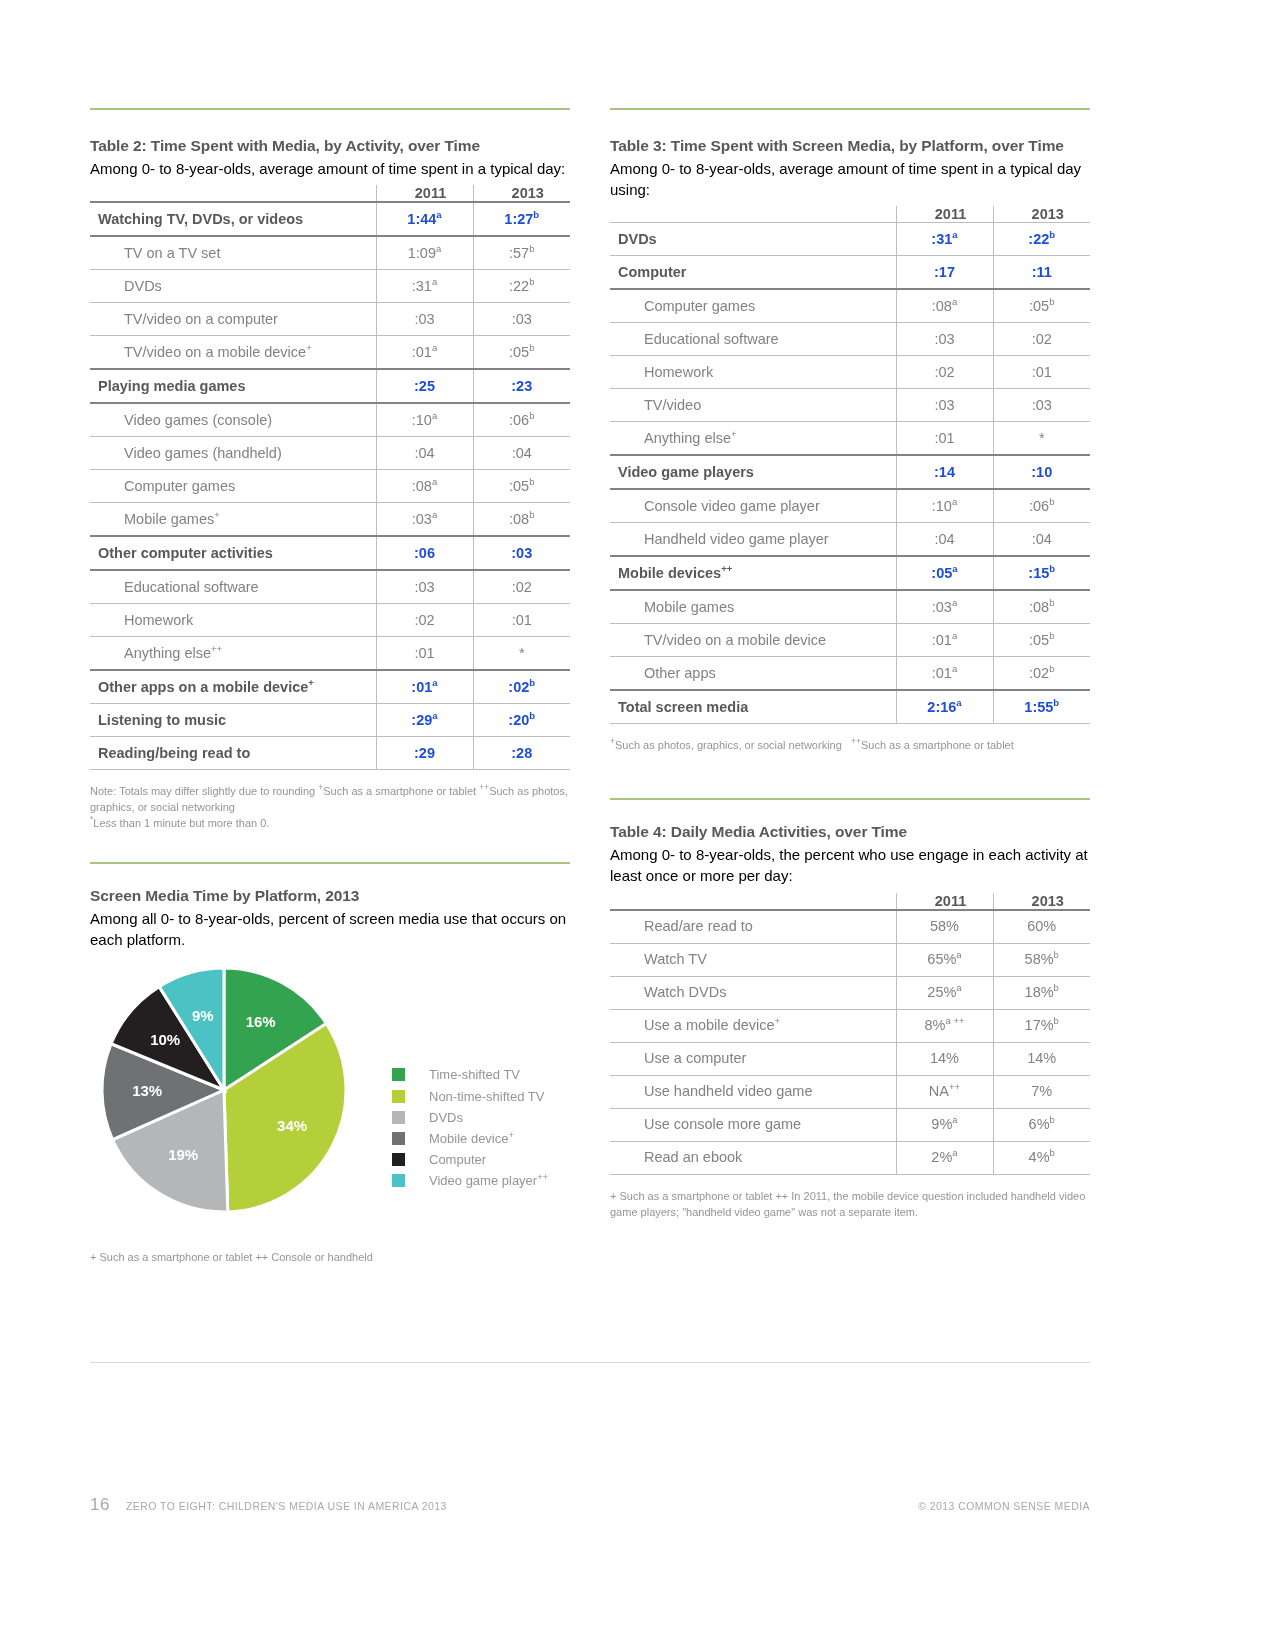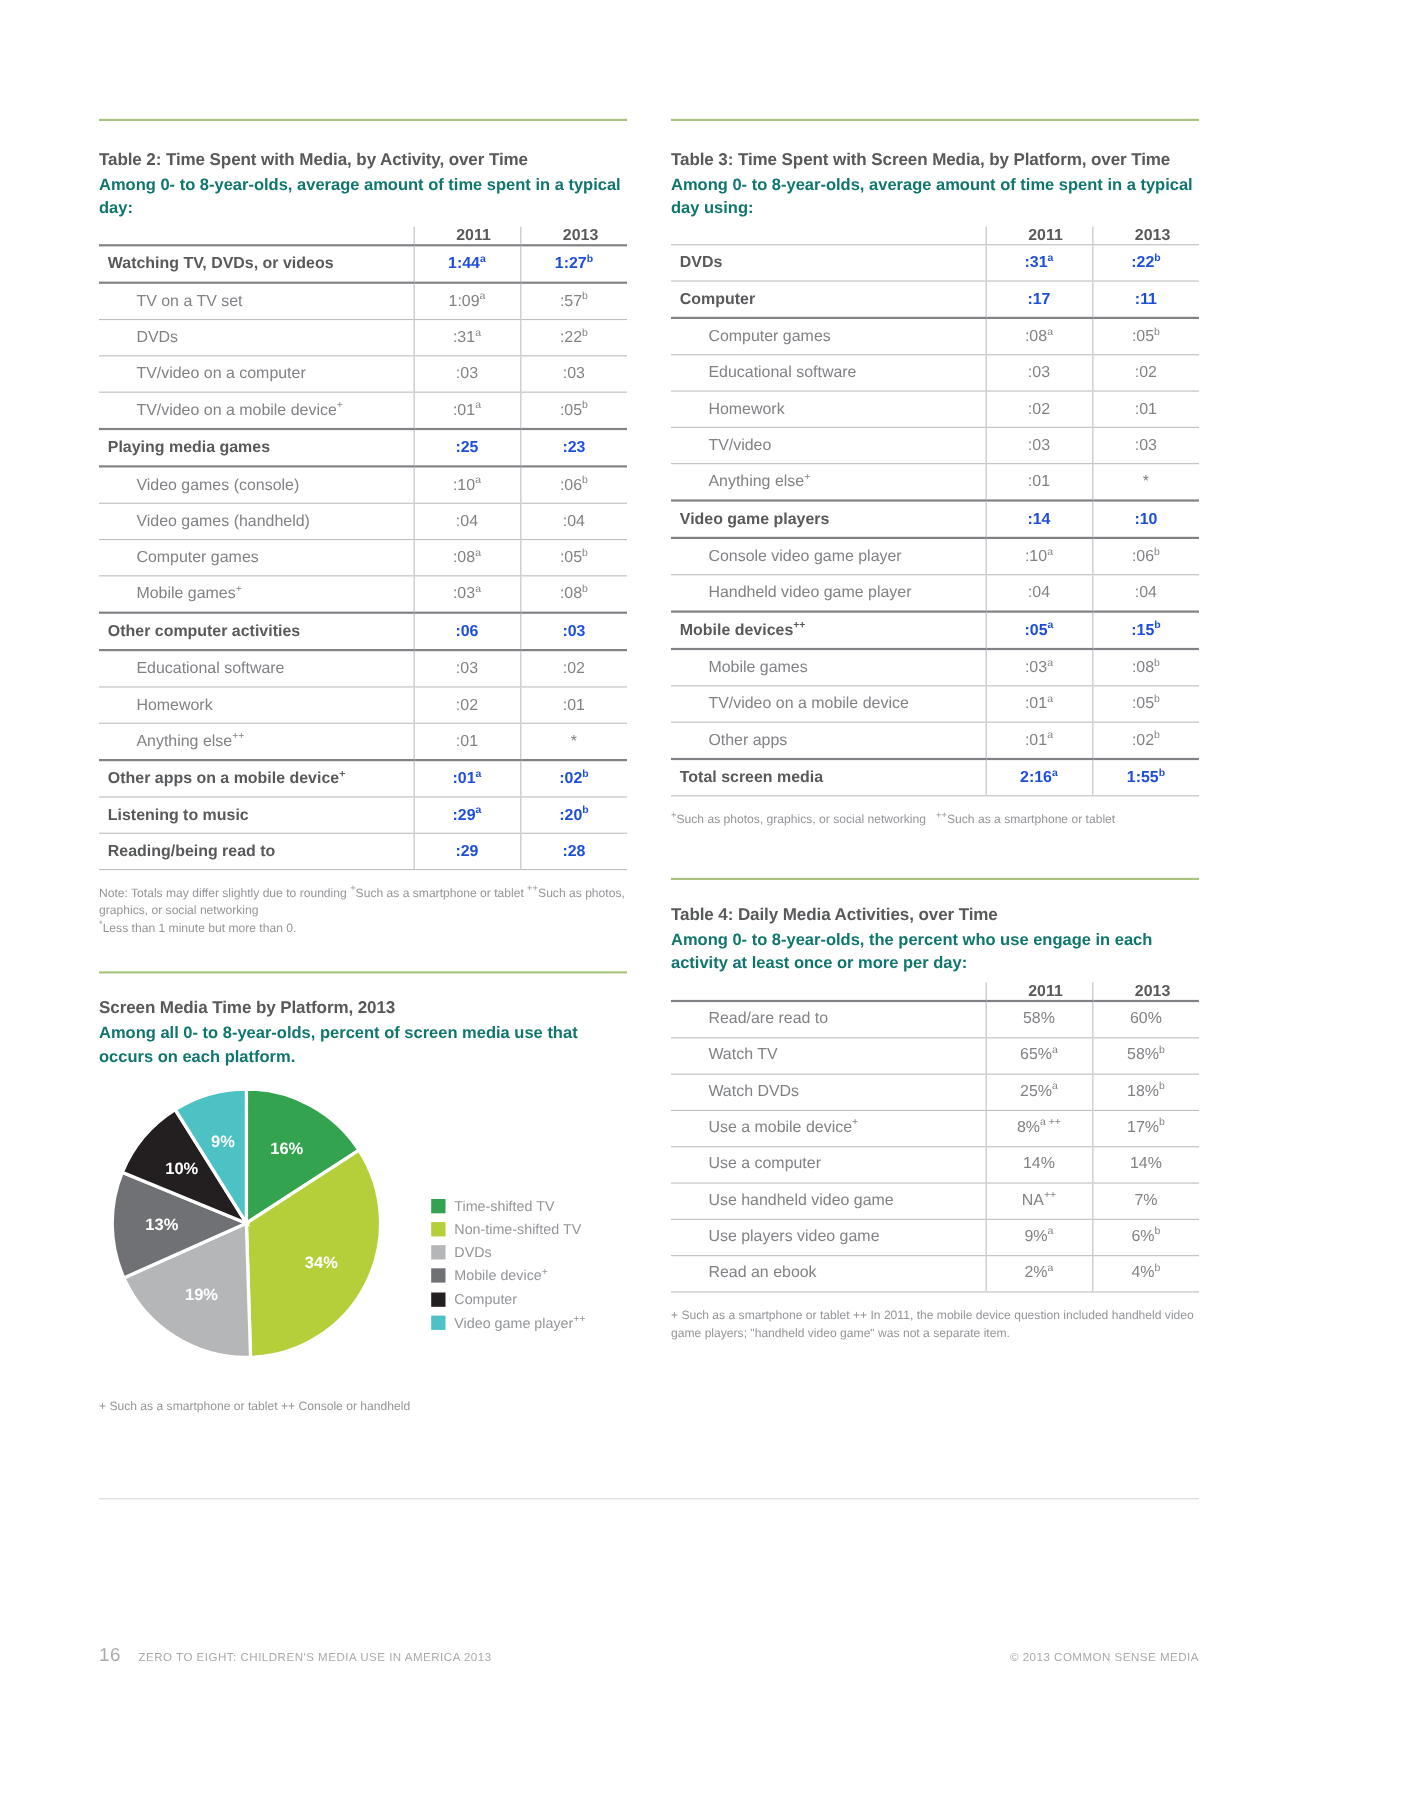--- a/index.html
+++ b/index.html
@@ -38,22 +38,22 @@
   h2.tbl-title {
     font-size: 15.5px;
     font-weight: bold;
     color: #58595b;
     margin: 0 0 2px 0;
     line-height: 1.28;
     letter-spacing: -0.1px;
   }
   p.tbl-sub {
     font-size: 15px;
-    font-weight: bold;
-    color: #0f766e;
+    font-weight: normal;
+    color: #000000;
     margin: 0 0 6px 0;
     line-height: 1.42;
   }
 
   table.dt {
     width: 100%;
     border-collapse: collapse;
     font-size: 14.5px;
     table-layout: fixed;
   }
@@ -136,20 +136,21 @@
     left: 302px;
     top: 100px;
     font-size: 13px;
     color: #939598;
     line-height: 1.63;
   }
   .legend-item {
     display: flex;
     align-items: center;
     white-space: nowrap;
+    gap: 16px;
   }
   .legend-sw {
     width: 13px; height: 13px;
     margin-right: 8px;
     flex: 0 0 auto;
     display: inline-block;
   }
   .legend-lab { display: inline-block; }
   p.chart-note {
     font-size: 11px;
@@ -519,21 +520,21 @@
               <td class="lbl indent">Use a computer</td>
               <td class="val">14%</td>
               <td class="val">14%</td>
             </tr>
             <tr class="r">
               <td class="lbl indent">Use handheld video game</td>
               <td class="val">NA<sup>++</sup></td>
               <td class="val">7%</td>
             </tr>
             <tr class="r">
-              <td class="lbl indent">Use players video game</td>
+              <td class="lbl indent">Use console more game</td>
               <td class="val">9%<sup>a</sup></td>
               <td class="val">6%<sup>b</sup></td>
             </tr>
             <tr class="r lastrow">
               <td class="lbl indent">Read an ebook</td>
               <td class="val">2%<sup>a</sup></td>
               <td class="val">4%<sup>b</sup></td>
             </tr>
           </tbody>
       </table>

